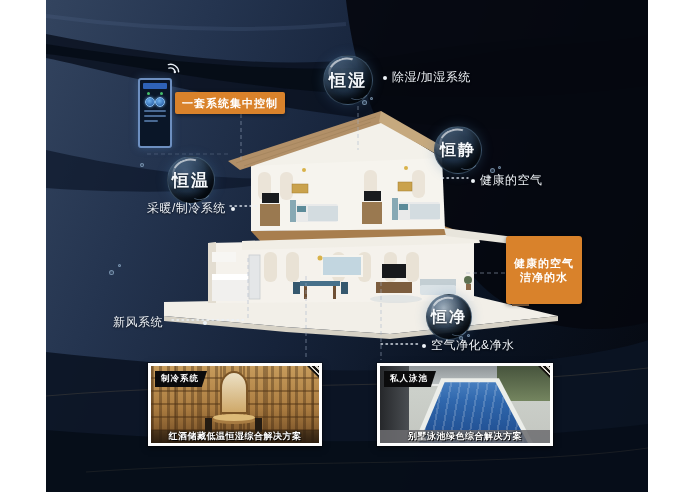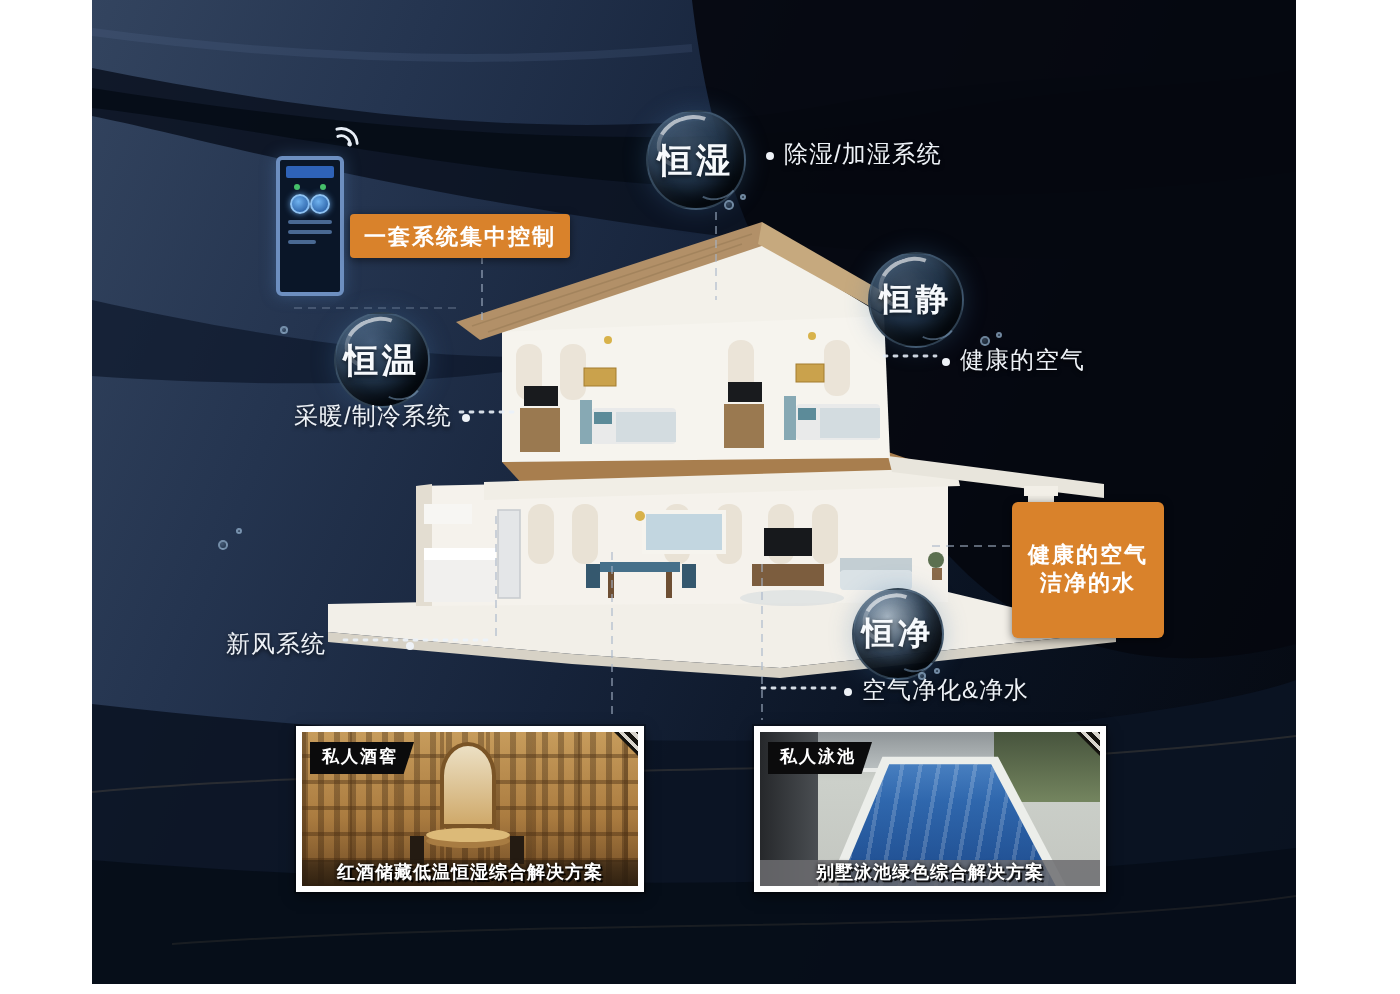--- a/index.html
+++ b/index.html
@@ -35,21 +35,21 @@
     letter-spacing:.5px;white-space:nowrap;text-shadow:0 1px 2px rgba(0,0,0,.7);}
   .dot{width:4px;height:4px;border-radius:50%;background:#eef2f7;display:inline-block;flex:0 0 auto;}
   .n-dehumidify{left:337px;top:69px;justify-content:flex-end;}
   .n-noise{left:425px;top:172px;}
   .n-heating{left:101px;top:200px;}
   .n-freshair{left:67px;top:314px;gap:40px;}
   .n-purification{left:376px;top:337px;}
 
   
   .callout{position:absolute;background:#d9822b;color:#ffffff;font-weight:bold;border-radius:2px;
-    box-shadow:0 1px 4px rgba(0,0,0,.5);margin-top:15px;}
+    box-shadow:0 1px 4px rgba(0,0,0,.5);}
   .c-control{left:129px;top:92px;height:22px;padding:0 7px;display:flex;align-items:center;
     font-size:11px;letter-spacing:1px;}
   .c-healthy{left:460px;top:236px;width:76px;padding:20px 4px;font-size:11px;line-height:14px;
     text-align:center;letter-spacing:1px;border-radius:3px;}
 
   
   .device{position:absolute;left:92px;top:78px;width:34px;height:70px;border:2px solid #6d8fc0;
     border-radius:3px;background:#0a1628;box-shadow:0 0 8px rgba(90,140,200,.35);padding:3px 3px;}
   .dev-bar{height:6px;background:#2e62b8;border-radius:1px;margin-bottom:3px;}
   .dev-leds{display:flex;justify-content:space-between;padding:0 4px;margin-bottom:2px;}
@@ -296,21 +296,21 @@
     <div class="photo p-wine">
       <div class="ph-img">
         <div class="wine-base"></div>
         <div class="wine-shelves"></div>
         <div class="wine-arch"></div>
         <div class="wine-table"></div>
         <div class="wine-stool s1"></div>
         <div class="wine-stool s2"></div>
         <div class="wine-floor"></div>
       </div>
-      <div class="ph-tag">私人酒窖</div>
+      <div class="ph-tag">制冷系统</div>
       <div class="ph-caption">红酒储藏低温恒湿综合解决方案</div>
       <div class="ph-corner"></div>
     </div>
 
     <div class="photo p-pool">
       <div class="ph-img">
         <div class="pool-deck"></div>
         <div class="pool-glass"></div>
         <div class="pool-building"></div>
         <div class="pool-green"></div>

